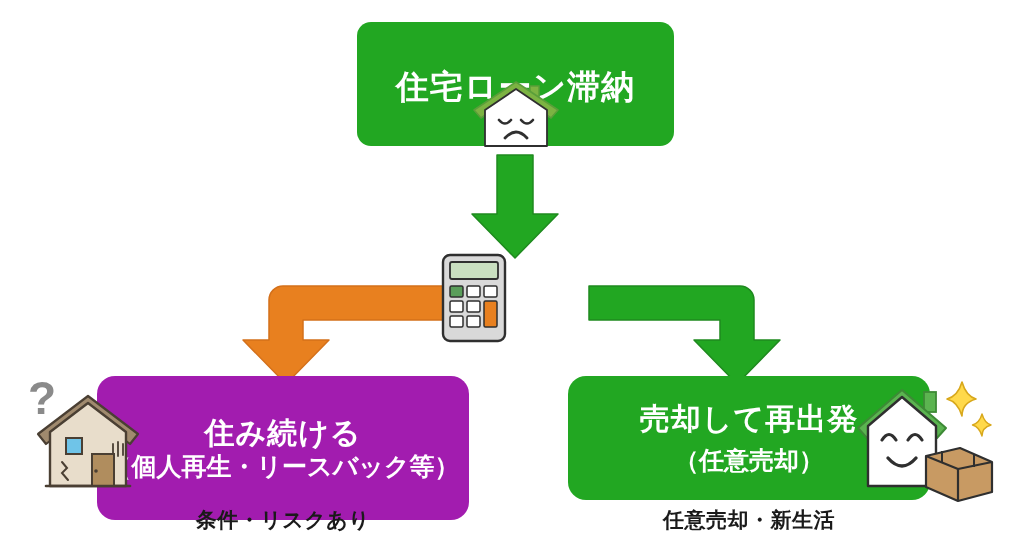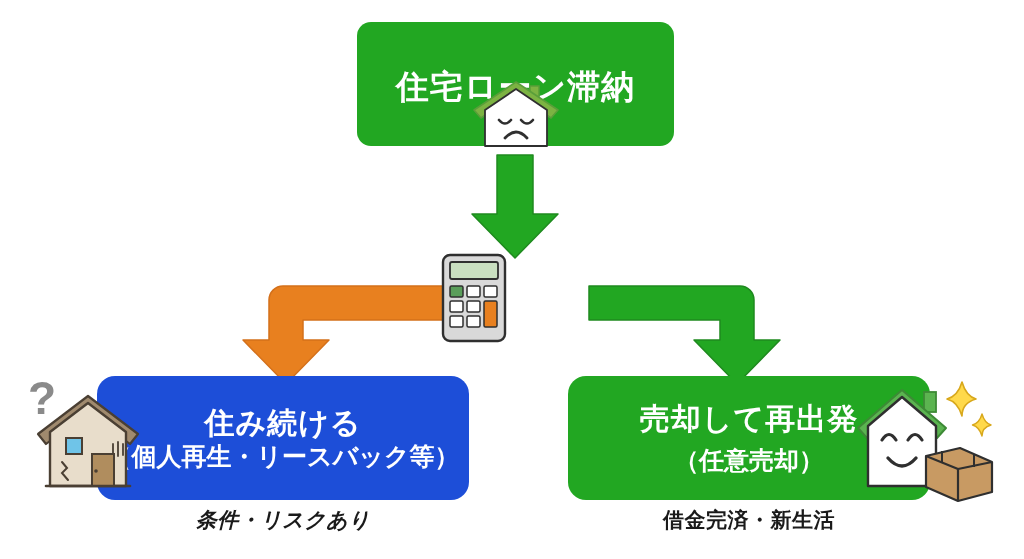--- a/index.html
+++ b/index.html
@@ -49,22 +49,22 @@
     background: #22a722;
     border-radius: 14px;
   }
   #box-top .node-title {
     font-size: 33px;
     margin-top: 6px;
   }
 
   #box-left {
     left: 97px; top: 376px;
-    width: 372px; height: 124px;
-    background: #1d4ed8;
+    width: 372px; height: 144px;
+    background: #a21caf;
     border-radius: 18px;
   }
   #box-left .node-title { font-size: 30px; }
   #box-left .node-sub { font-size: 25px; margin-top: 4px; }
 
   #box-right {
     left: 568px; top: 376px;
     width: 362px; height: 124px;
     background: #22a722;
     border-radius: 18px;
@@ -75,21 +75,21 @@
   
   .caption {
     position: absolute;
     font-size: 21px;
     font-weight: bold;
     color: #1a1a1a;
     text-align: center;
     white-space: nowrap;
     letter-spacing: 0.5px;
   }
-  #caption-left  { left: 97px;  top: 506px; width: 372px; font-style: italic; }
+  #caption-left  { left: 97px;  top: 506px; width: 372px; }
   #caption-right { left: 568px; top: 506px; width: 362px; }
 
   
   .arrow-layer {
     position: absolute;
     left: 0; top: 0;
     width: 1024px; height: 559px;
     pointer-events: none;
   }
 
@@ -240,15 +240,15 @@
 
       <g>
         <path d="M74 86 L108 78 L140 92 L140 122 L106 131 L74 117 Z" fill="#c89a63" stroke="#2f2f2f" stroke-width="2.2" stroke-linejoin="round"></path>
         <path d="M74 86 L106 99 L140 92" fill="none" stroke="#2f2f2f" stroke-width="2.2" stroke-linejoin="round"></path>
         <path d="M106 99 L106 131" fill="none" stroke="#2f2f2f" stroke-width="2.2"></path>
         <path d="M90 81 L90 93 M122 85 L122 97" fill="none" stroke="#2f2f2f" stroke-width="2"></path>
       </g>
     </svg>
   </div>
 
-  <div class="caption" id="caption-right">借金完済・新生活</div>
+  <div class="caption" id="caption-right">任意売却・新生活</div>
 
 </div>
 
 </body></html>

